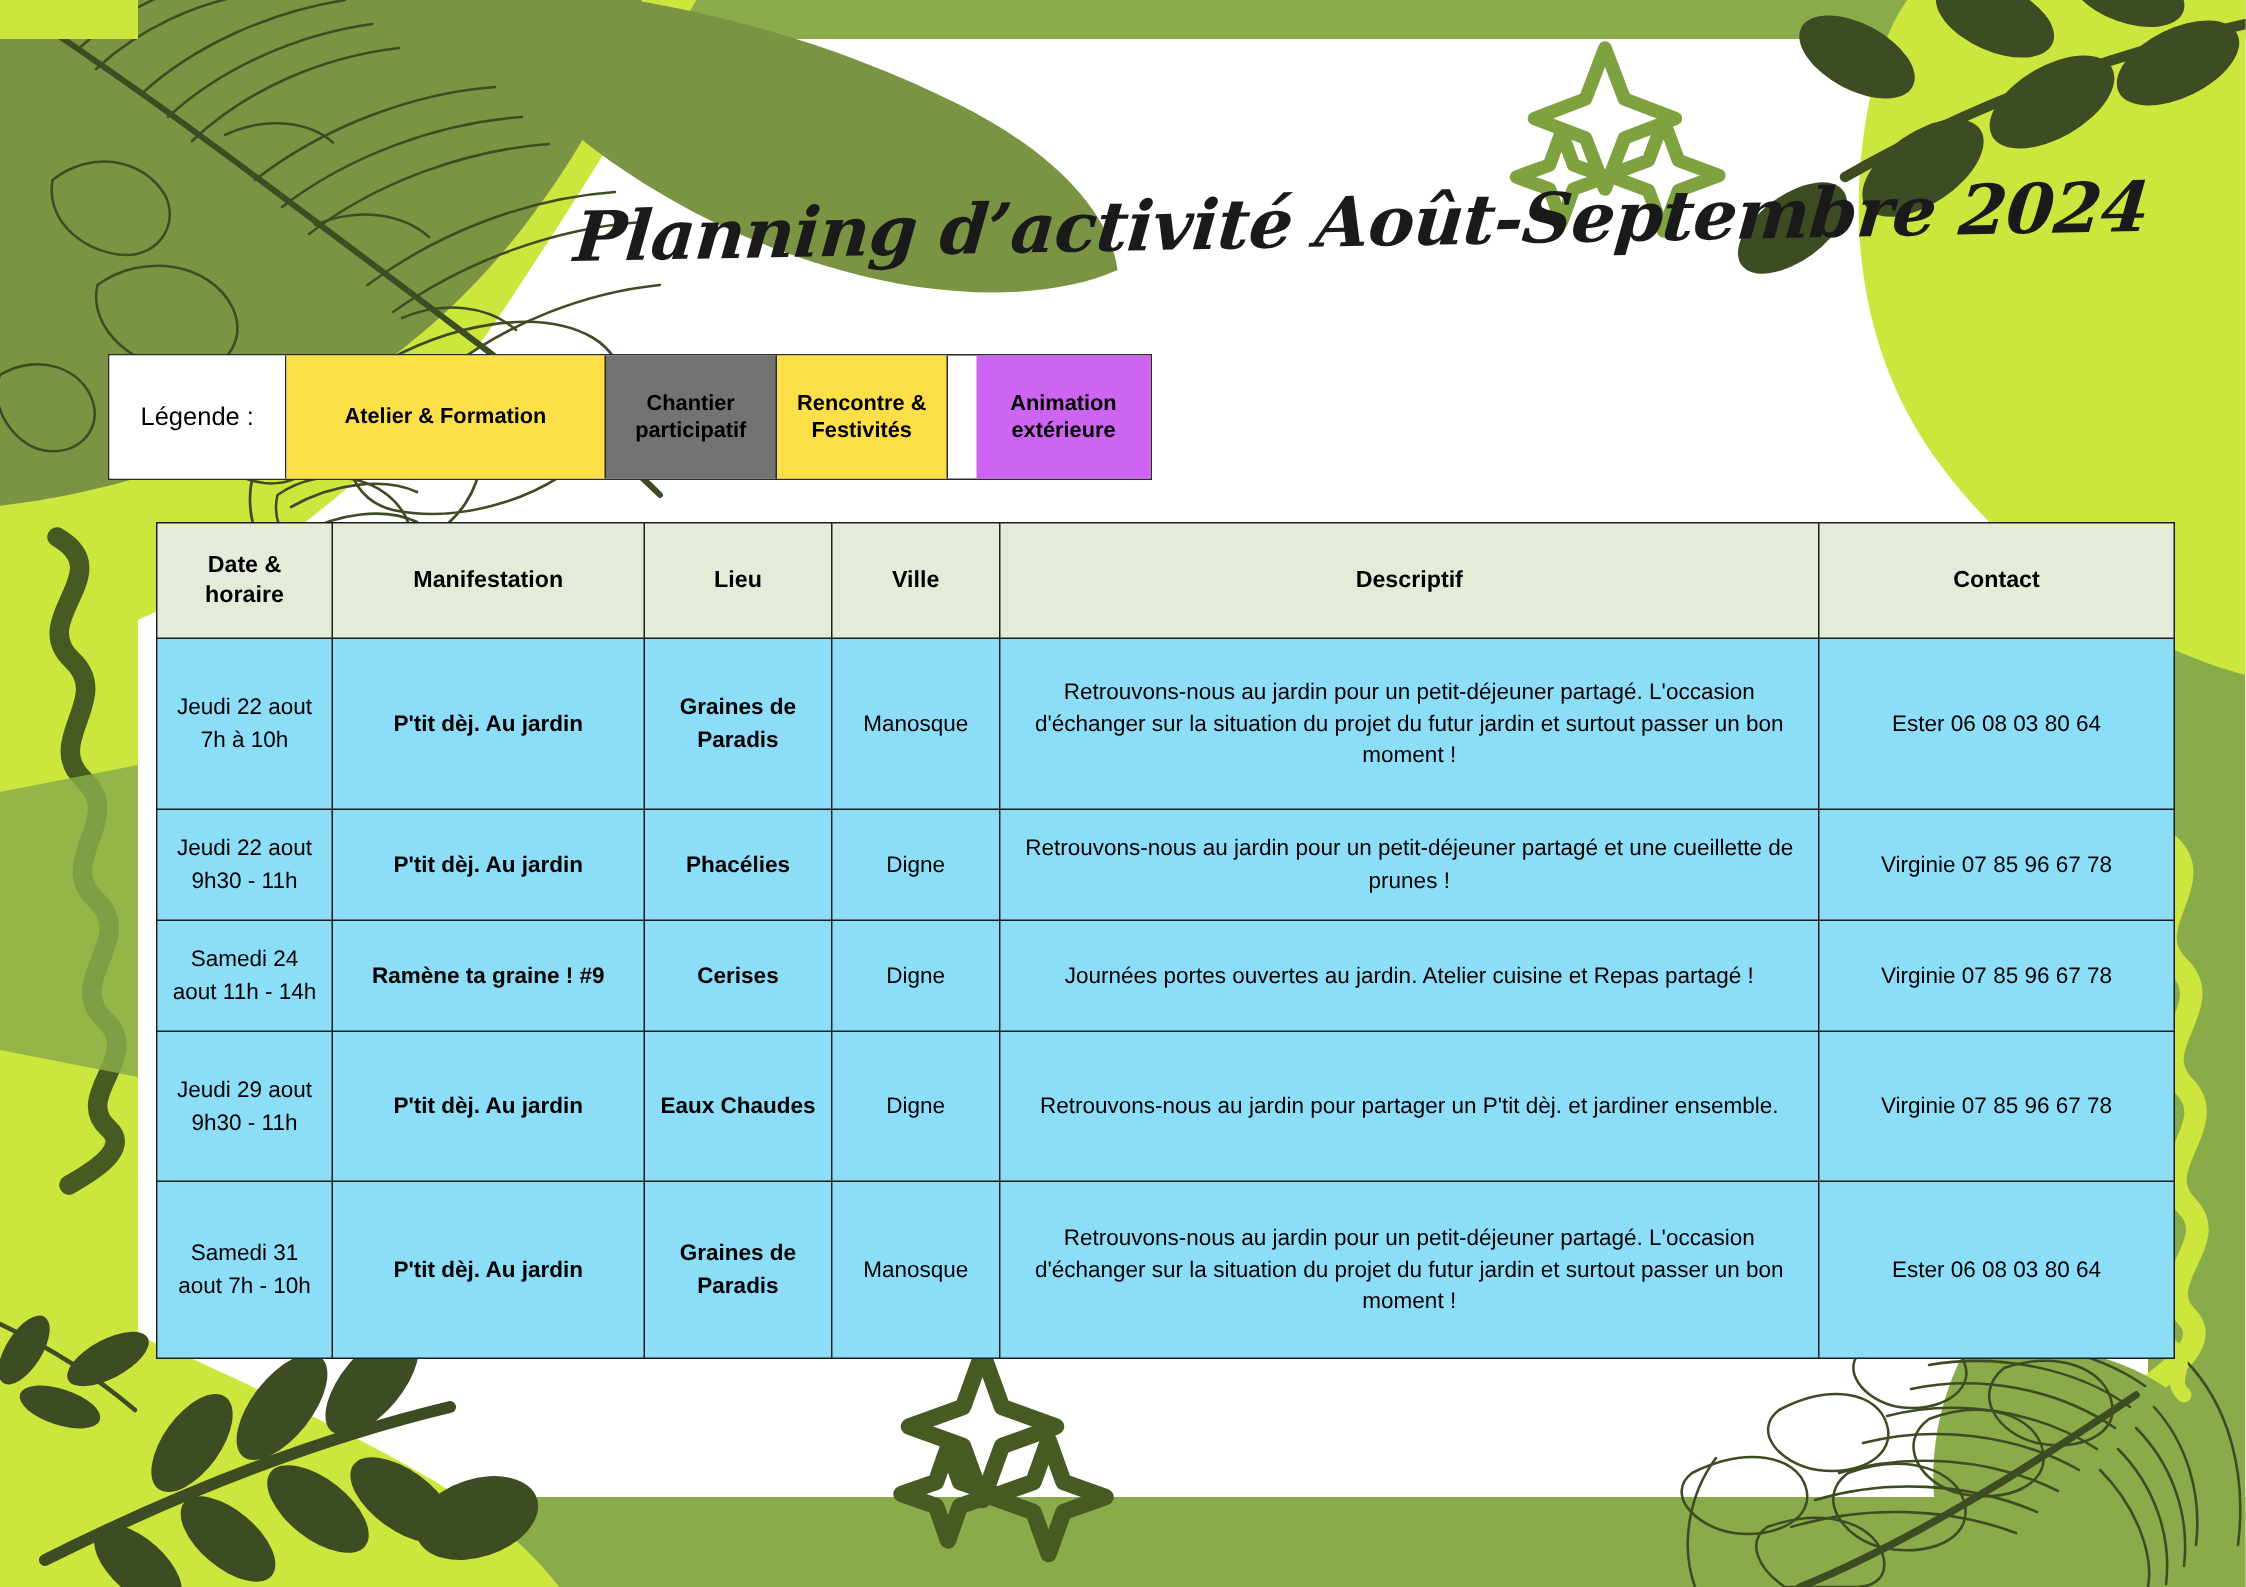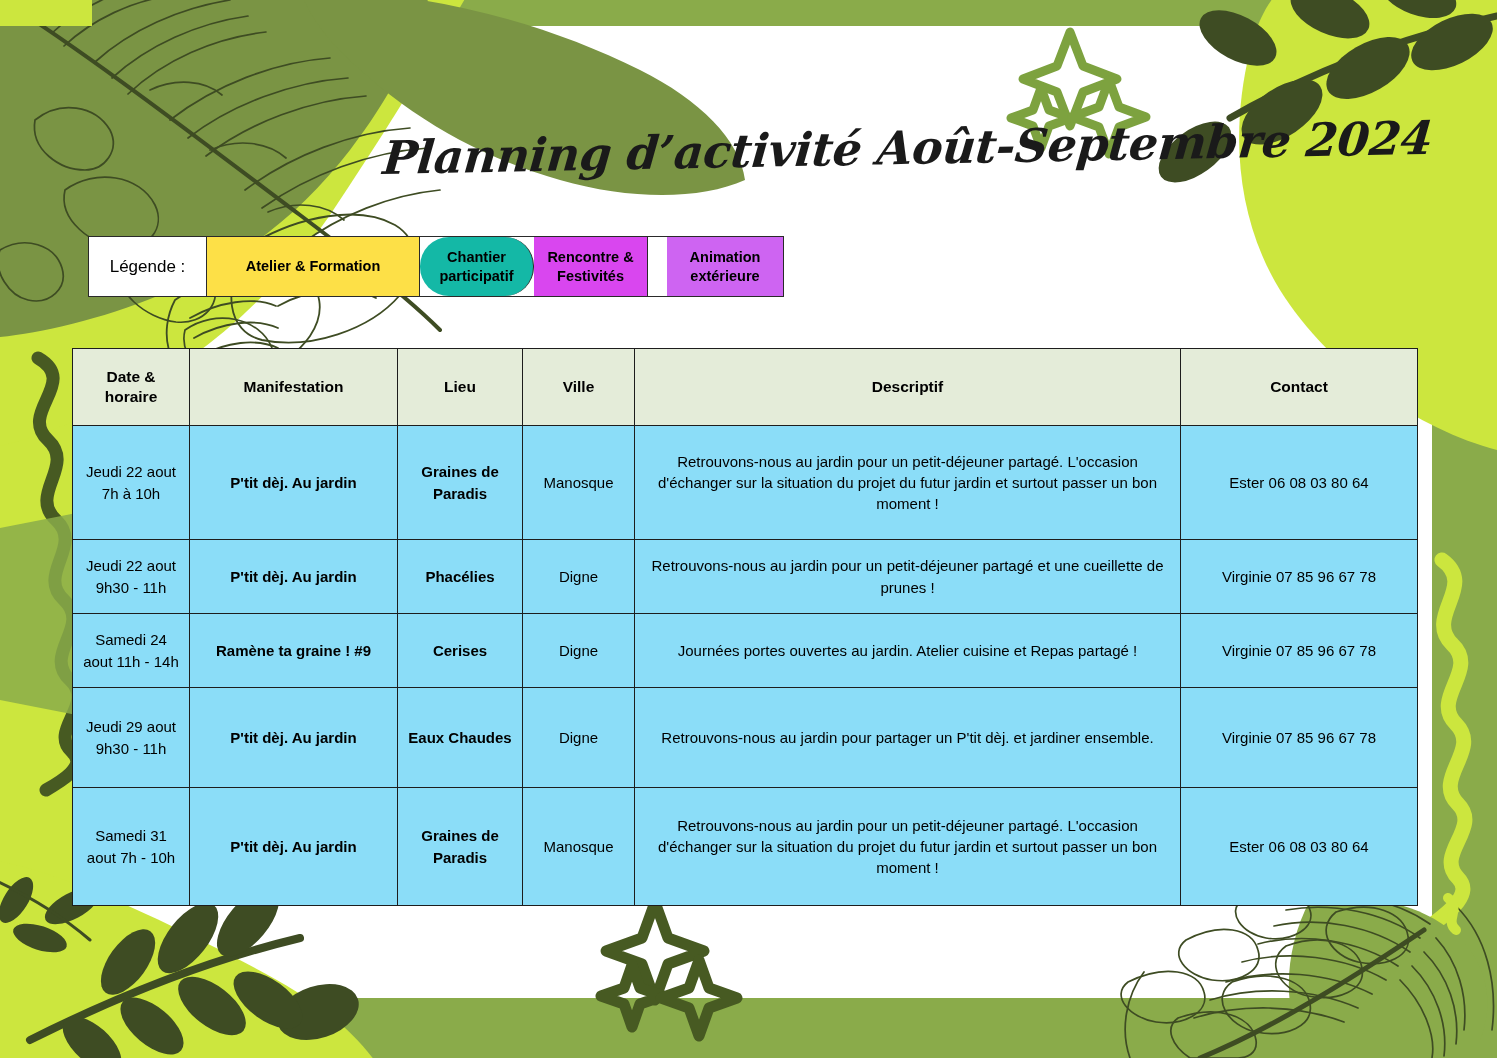--- a/index.html
+++ b/index.html
@@ -27,22 +27,22 @@
     letter-spacing:-0.5px;
     color:#1a1a1a;
     white-space:nowrap;
     transform:skewX(-6deg) rotate(-1.1deg);
     transform-origin:left center;
   }
 
   
   .legend{
     position:absolute;
-    left:88px;top:236px;
-    height:61px;
+    left:72px;top:236px;
+    height:84px;
     display:flex;
     border:1px solid #2a2a2a;
     box-sizing:border-box;
     background:#fff;
   }
   .legend-cell{
     box-sizing:border-box;
     display:flex;align-items:center;justify-content:center;
     text-align:center;
     font-size:14.5px;
@@ -53,21 +53,21 @@
   }
   .legend-cell:last-child{border-right:none;margin-left:19px;}
   .legend-cell.label{
     font-weight:400;font-size:17px;background:#ffffff;width:118px;
   }
   .legend-cell.swatch{font-weight:700;}
 
   
   .tbl{
     position:absolute;
-    left:72px;top:348px;
+    left:104px;top:348px;
     width:1345px;
     border-collapse:collapse;
     table-layout:fixed;
     background:#fff;
   }
   .tbl th,.tbl td{
     border:1px solid #1d1d1d;
     box-sizing:border-box;
     vertical-align:middle;
     text-align:center;
@@ -298,22 +298,22 @@
     </g>
 
     <rect x="0" y="0" width="92" height="26" fill="#CCE63E"></rect>
   </svg>
 
   <div class="title">Planning d’activité Août-Septembre 2024</div>
 
   <div class="legend">
     <div class="legend-cell label">Légende :</div>
     <div class="legend-cell swatch" style="width:213px;background:#fde047;">Atelier &amp; Formation</div>
-    <div class="legend-cell swatch" style="width:114px;background:#14b8a6;border-radius:29px;">Chantier participatif</div>
-    <div class="legend-cell swatch" style="width:114px;background:#d946ef;">Rencontre &amp; Festivités</div>
+    <div class="legend-cell swatch" style="width:114px;background:#737373;">Chantier participatif</div>
+    <div class="legend-cell swatch" style="width:114px;background:#fde047;">Rencontre &amp; Festivités</div>
     <div class="legend-cell swatch" style="width:116px;background:#CE64F2;">Animation extérieure</div>
   </div>
 
   <table class="tbl">
     <colgroup>
       <col class="col-date">
         <col class="col-manif">
         <col class="col-lieu">
       <col class="col-ville">
         <col class="col-desc">

